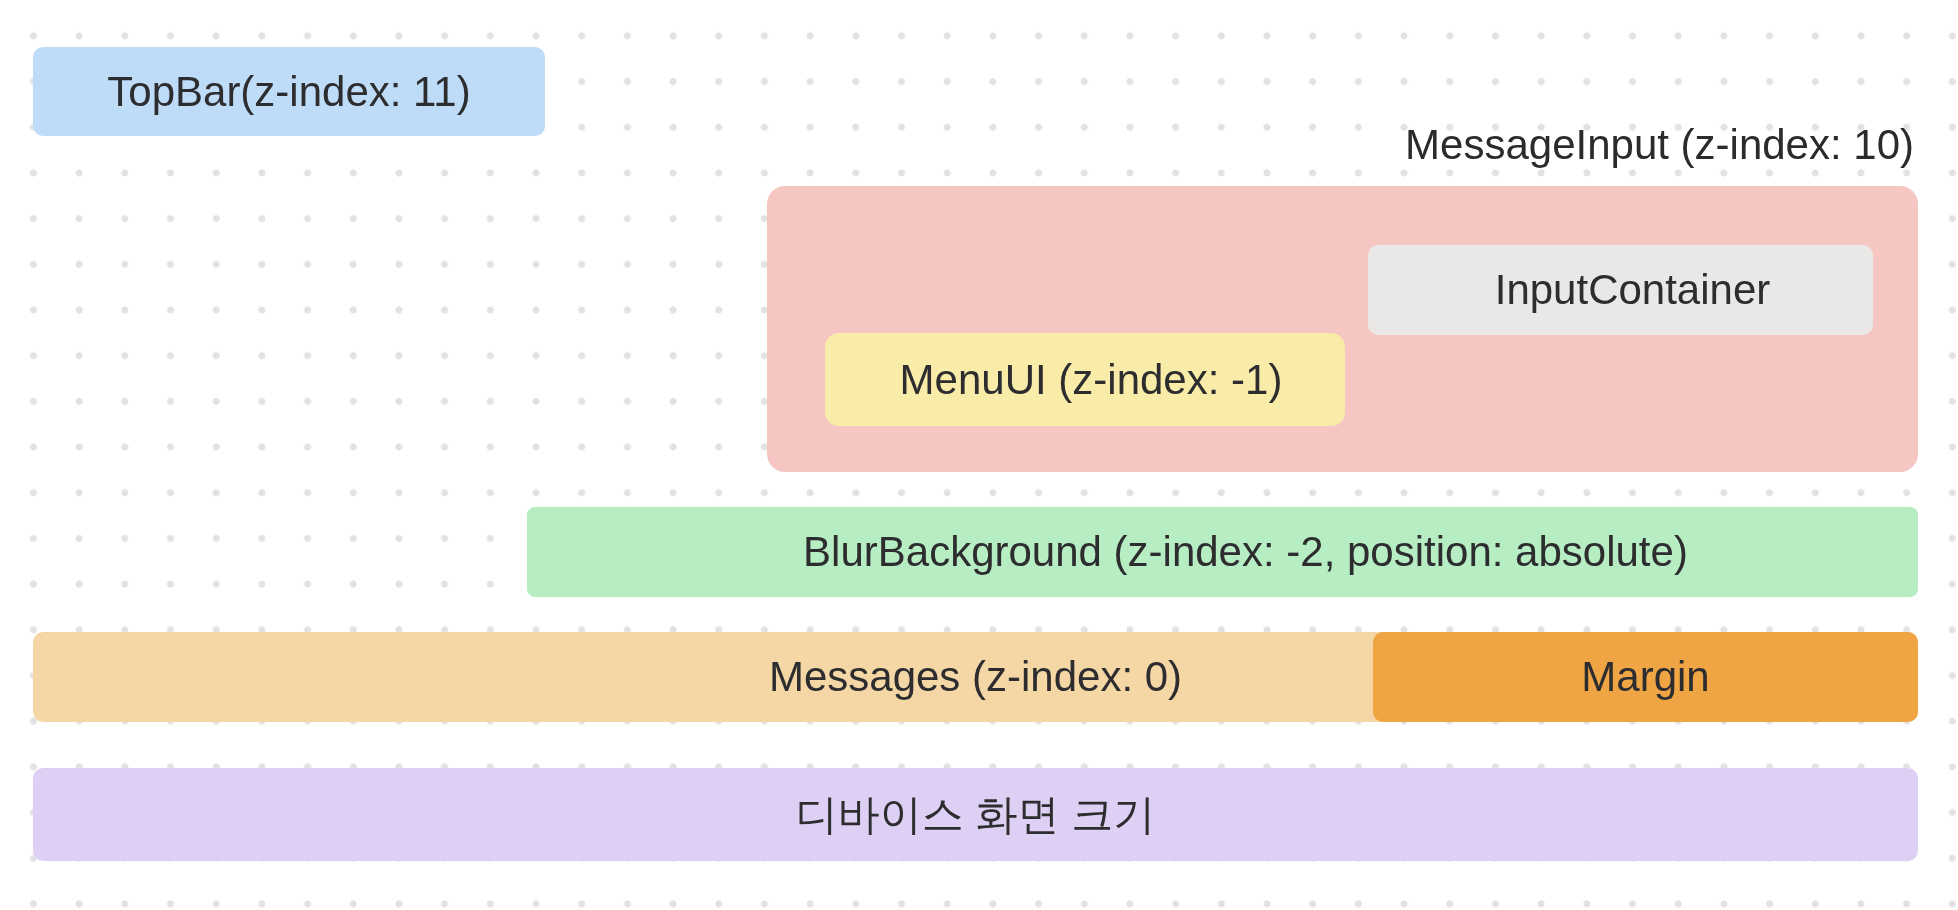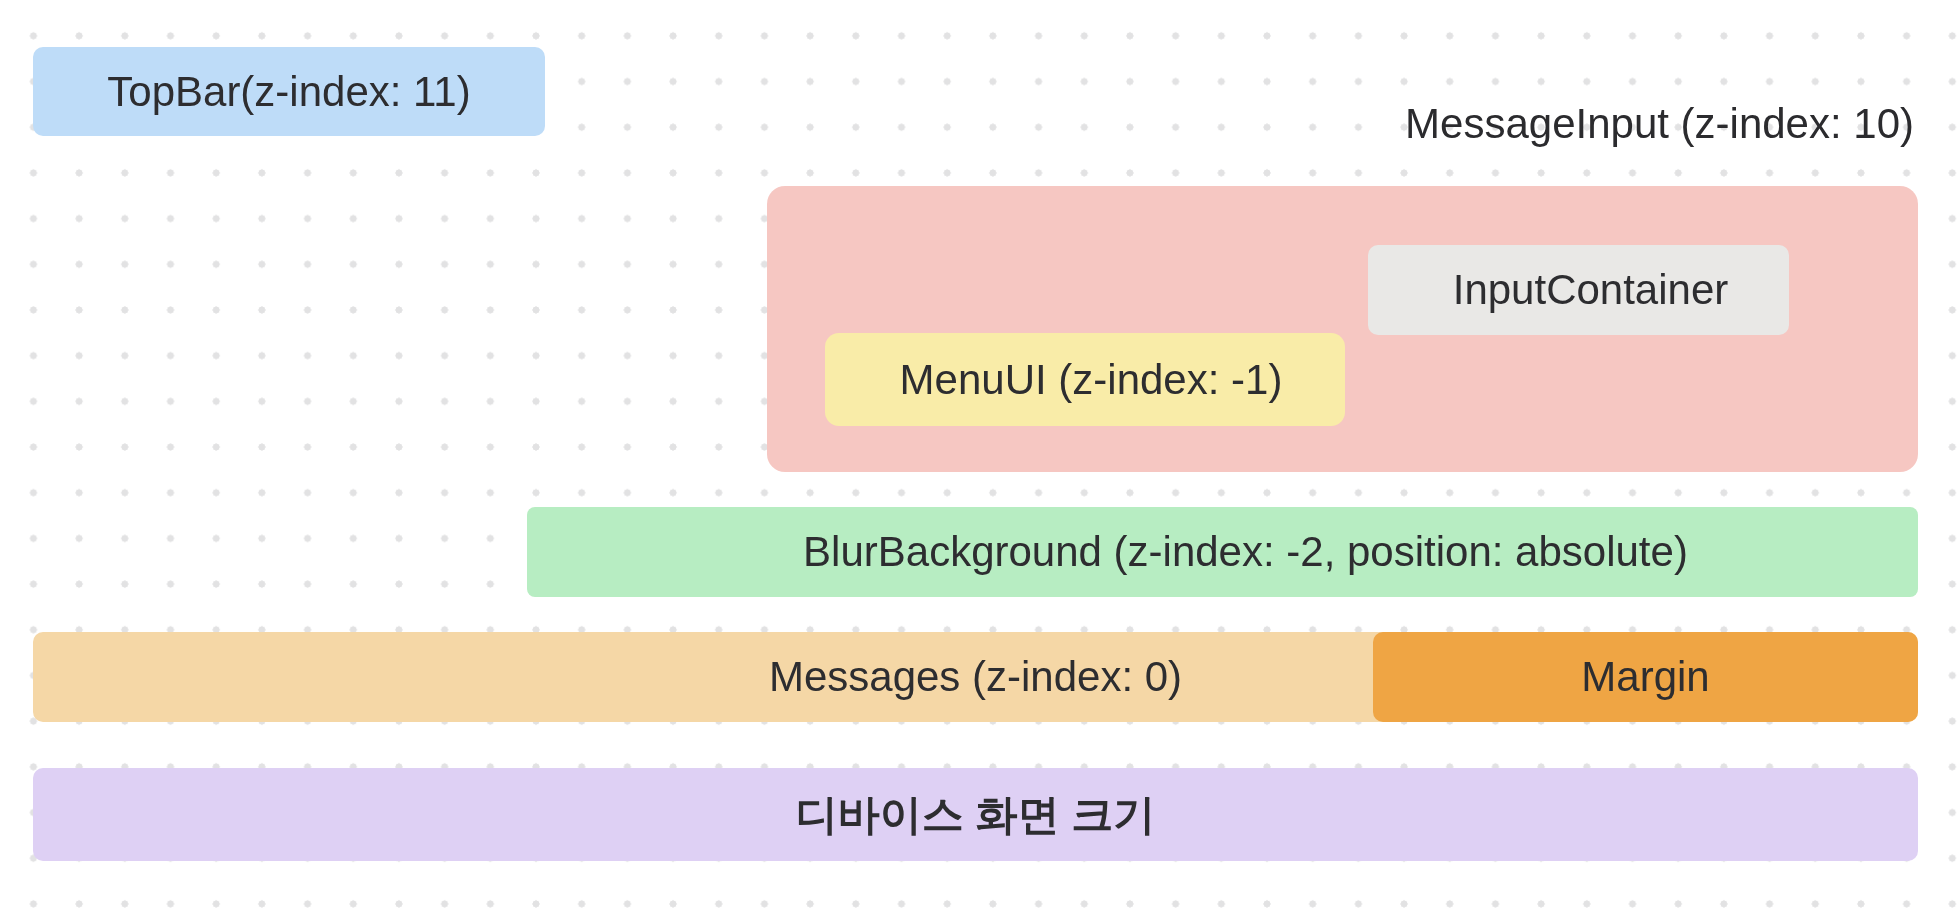--- a/index.html
+++ b/index.html
@@ -22,30 +22,30 @@
     display: flex;
     align-items: center;
     justify-content: center;
     font-size: 42px;
     color: #2d2d30;
     white-space: nowrap;
   }
   .box span { display: block; }
 
   .topbar           { left: 33px;   top: 31px;  width: 512px;  height: 89px;  border-radius: 10px; }
-  .floating-label   { position: absolute; right: 44px; top: 95px; height: 58px;
+  .floating-label   { position: absolute; right: 44px; top: 116px; height: 58px;
                       display: flex; align-items: center; font-size: 42px; color: #2b2b2e;
                       white-space: nowrap; }
   .message-input    { left: 767px;  top: 186px; width: 1151px; height: 286px; border-radius: 18px; }
-  .input-container  { left: 1368px; top: 245px; width: 421px;  height: 90px;  border-radius: 10px; padding-left: 24px; }
+  .input-container  { left: 1368px; top: 245px; width: 505px;  height: 90px;  border-radius: 10px; padding-left: 24px; }
   .menu-ui          { left: 825px;  top: 333px; width: 520px;  height: 93px;  border-radius: 14px; }
   .blur-background  { left: 527px;  top: 507px; width: 1391px; height: 90px;  border-radius: 8px;  }
   .messages-bar     { left: 33px;   top: 632px; width: 1885px; height: 90px;  border-radius: 10px; }
   .margin-box       { left: 1373px; top: 632px; width: 545px;  height: 90px;  border-radius: 10px; }
-  .device-screen    { left: 33px;   top: 768px; width: 1885px; height: 93px;  border-radius: 10px; font-weight: bold; }
+  .device-screen    { left: 33px;   top: 768px; width: 1885px; height: 93px;  border-radius: 10px; }
 </style>
 </head>
 <body>
 
 <div class="canvas">
 
   <div class="box topbar" style="background-color: rgb(190, 220, 248); margin-top: 16px;">
     <span>TopBar(z-index: 11)</span>
   </div>
 

